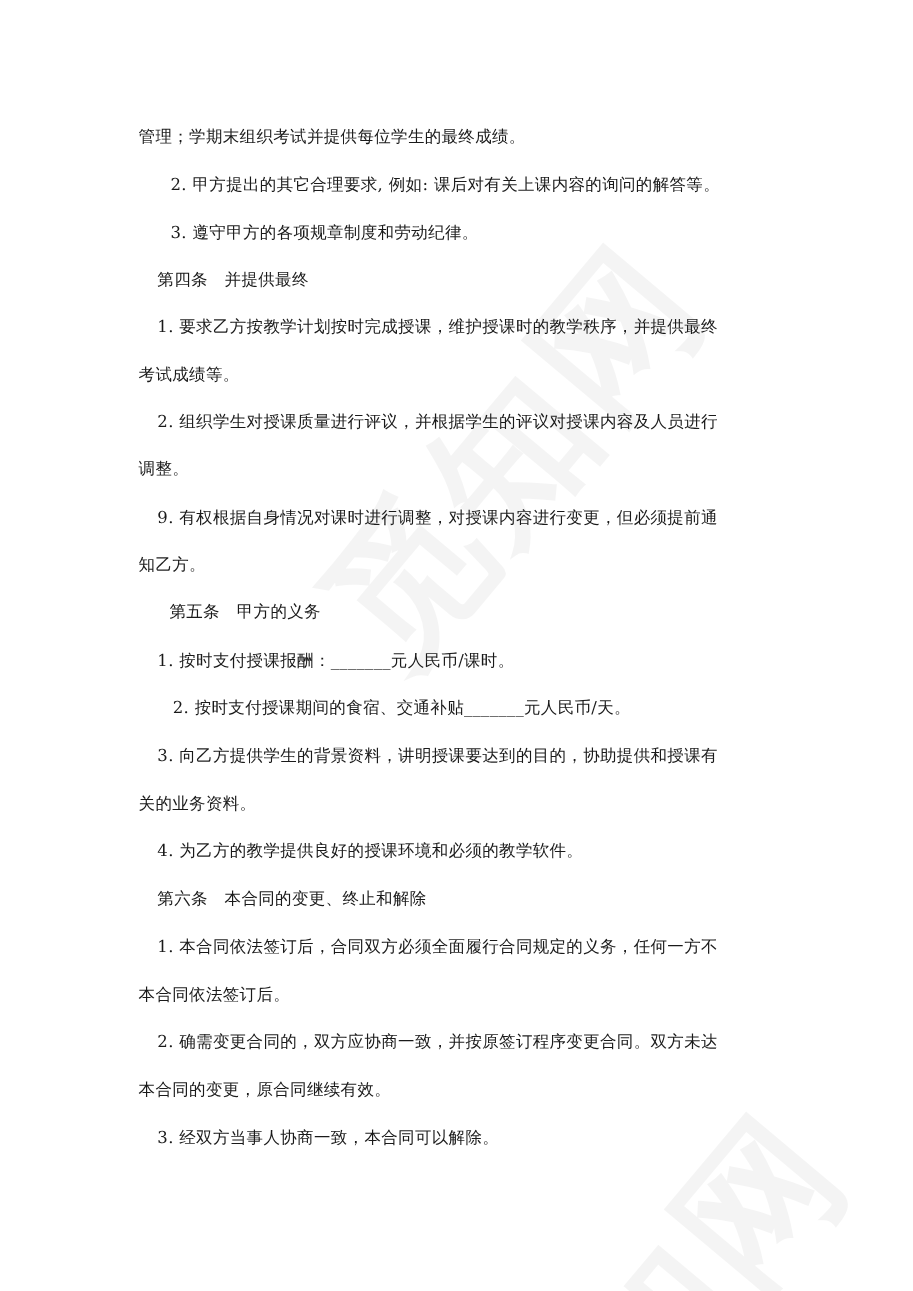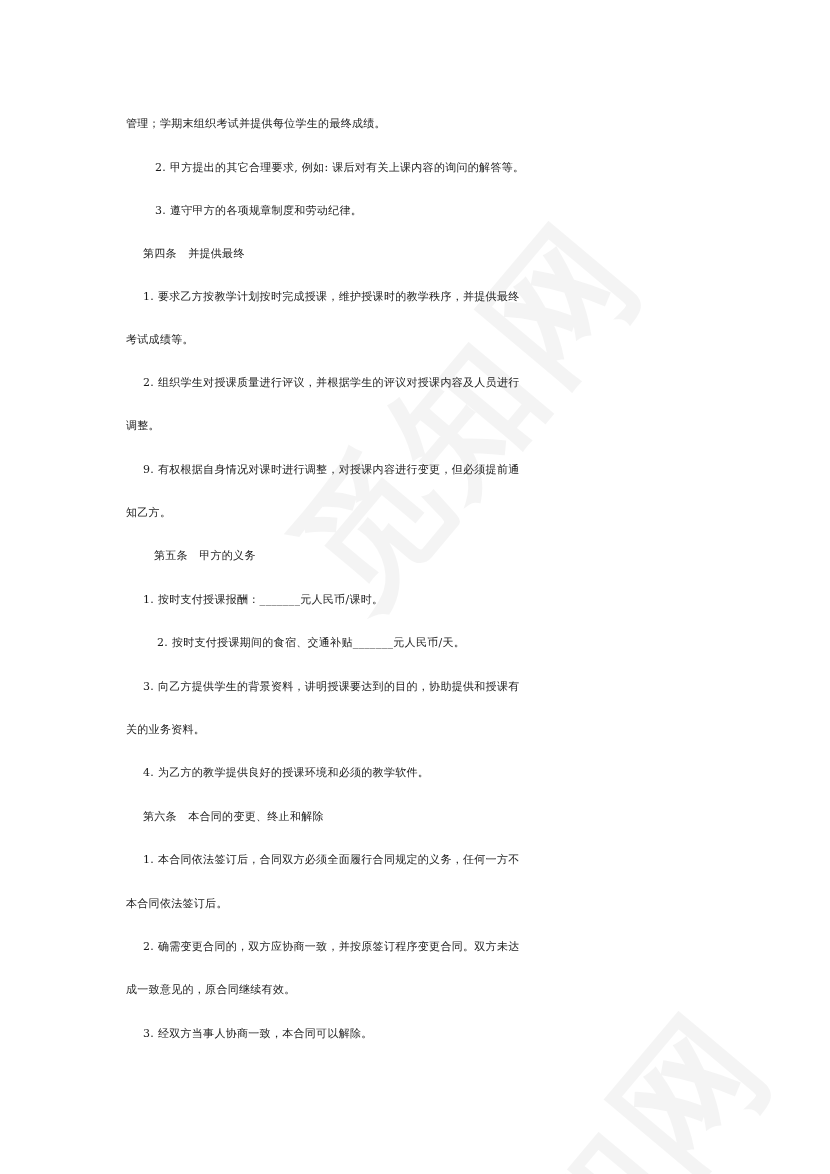--- a/index.html
+++ b/index.html
@@ -18,21 +18,21 @@
   .page {
     position: absolute;
     left: 0; top: 0;
     width: 830px;
     height: 1174px;
   }
   .line {
     position: absolute;
     left: 0;
     white-space: nowrap;
-    font-size: 11px;
+    font-size: 15px;
     line-height: 20px;
     letter-spacing: 0.3px;
   }
   .watermark {
     position: absolute;
     font-family: "DejaVu Sans", "Liberation Sans", sans-serif;
     font-weight: bold;
     color: rgba(0,0,0,0.045);
     white-space: nowrap;
     transform-origin: center center;
@@ -75,16 +75,16 @@
     <div class="line" style="left:154px;top:546px">第五条　甲方的义务</div>
     <div class="line" style="left:143px;top:590px">1.  按时支付授课报酬：_______元人民币/课时。</div>
     <div class="line" style="left:157px;top:633px">2.  按时支付授课期间的食宿、交通补贴_______元人民币/天。</div>
     <div class="line" style="left:143px;top:677px">3.  向乙方提供学生的背景资料，讲明授课要达到的目的，协助提供和授课有</div>
     <div class="line" style="left:126px;top:720px">关的业务资料。</div>
     <div class="line" style="left:143px;top:763px">4.  为乙方的教学提供良好的授课环境和必须的教学软件。</div>
     <div class="line" style="left:143px;top:807px">第六条　本合同的变更、终止和解除</div>
     <div class="line" style="left:143px;top:850px">1.   本合同依法签订后，合同双方必须全面履行合同规定的义务，任何一方不</div>
     <div class="line" style="left:126px;top:894px">本合同依法签订后。</div>
     <div class="line" style="left:143px;top:937px">2.  确需变更合同的，双方应协商一致，并按原签订程序变更合同。双方未达</div>
-    <div class="line" style="left:126px;top:980px">成一致意见的，原合同继续有效。</div>
+    <div class="line" style="left:126px;top:980px">本合同的变更，原合同继续有效。</div>
     <div class="line" style="left:143px;top:1024px">3.  经双方当事人协商一致，本合同可以解除。</div>
   </div>
 </div>
 
 </body></html>

